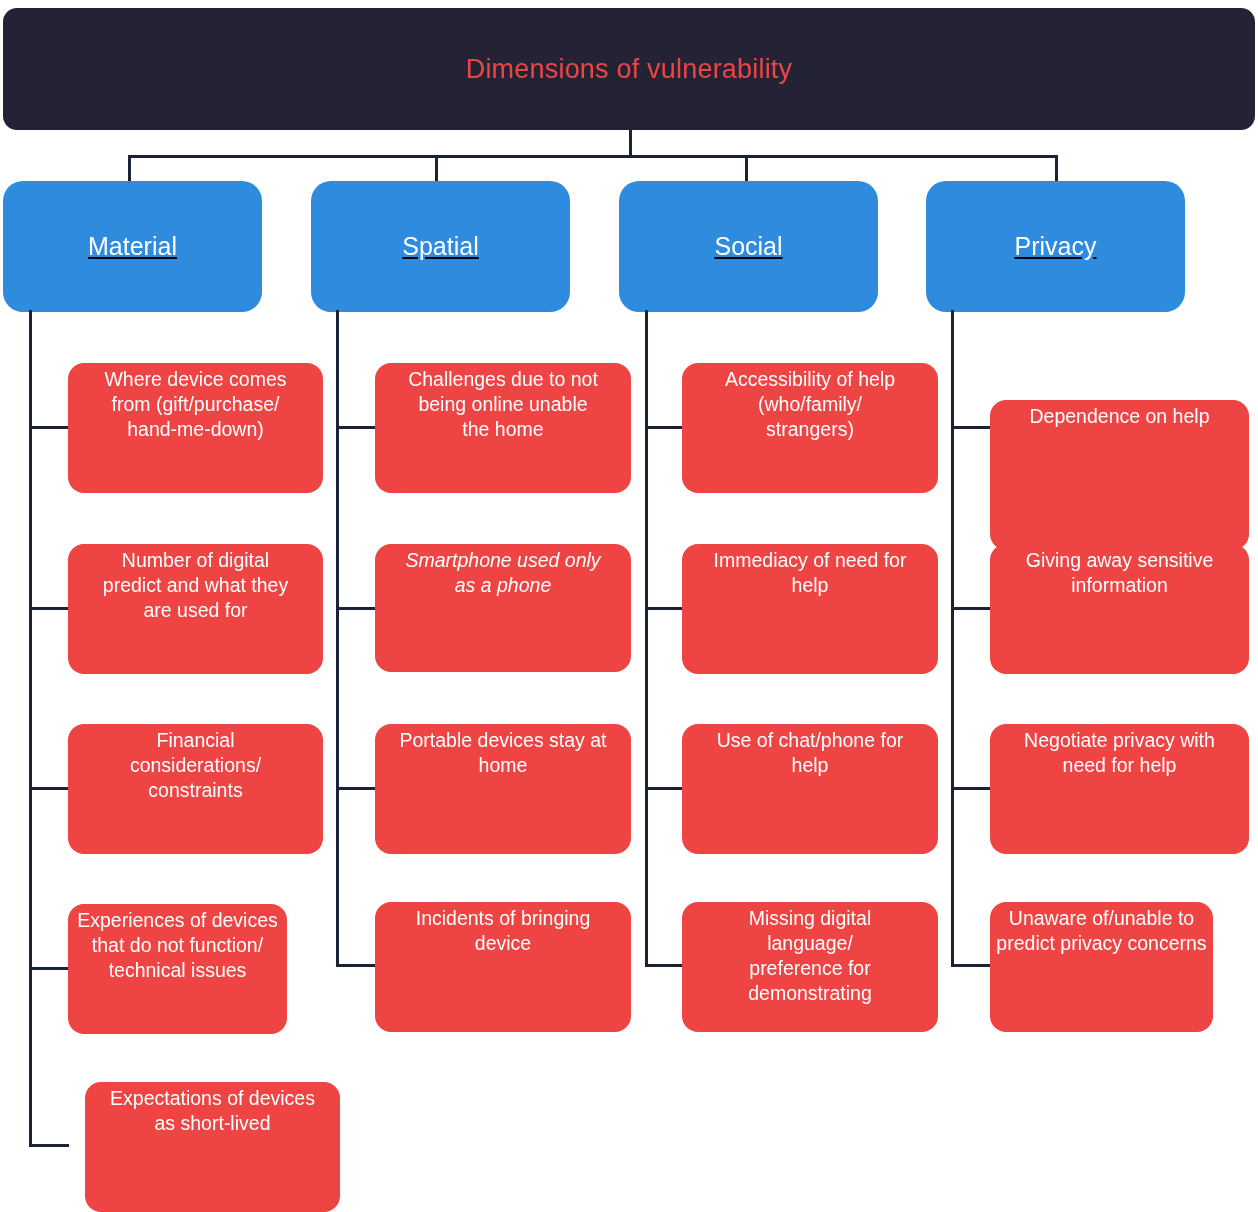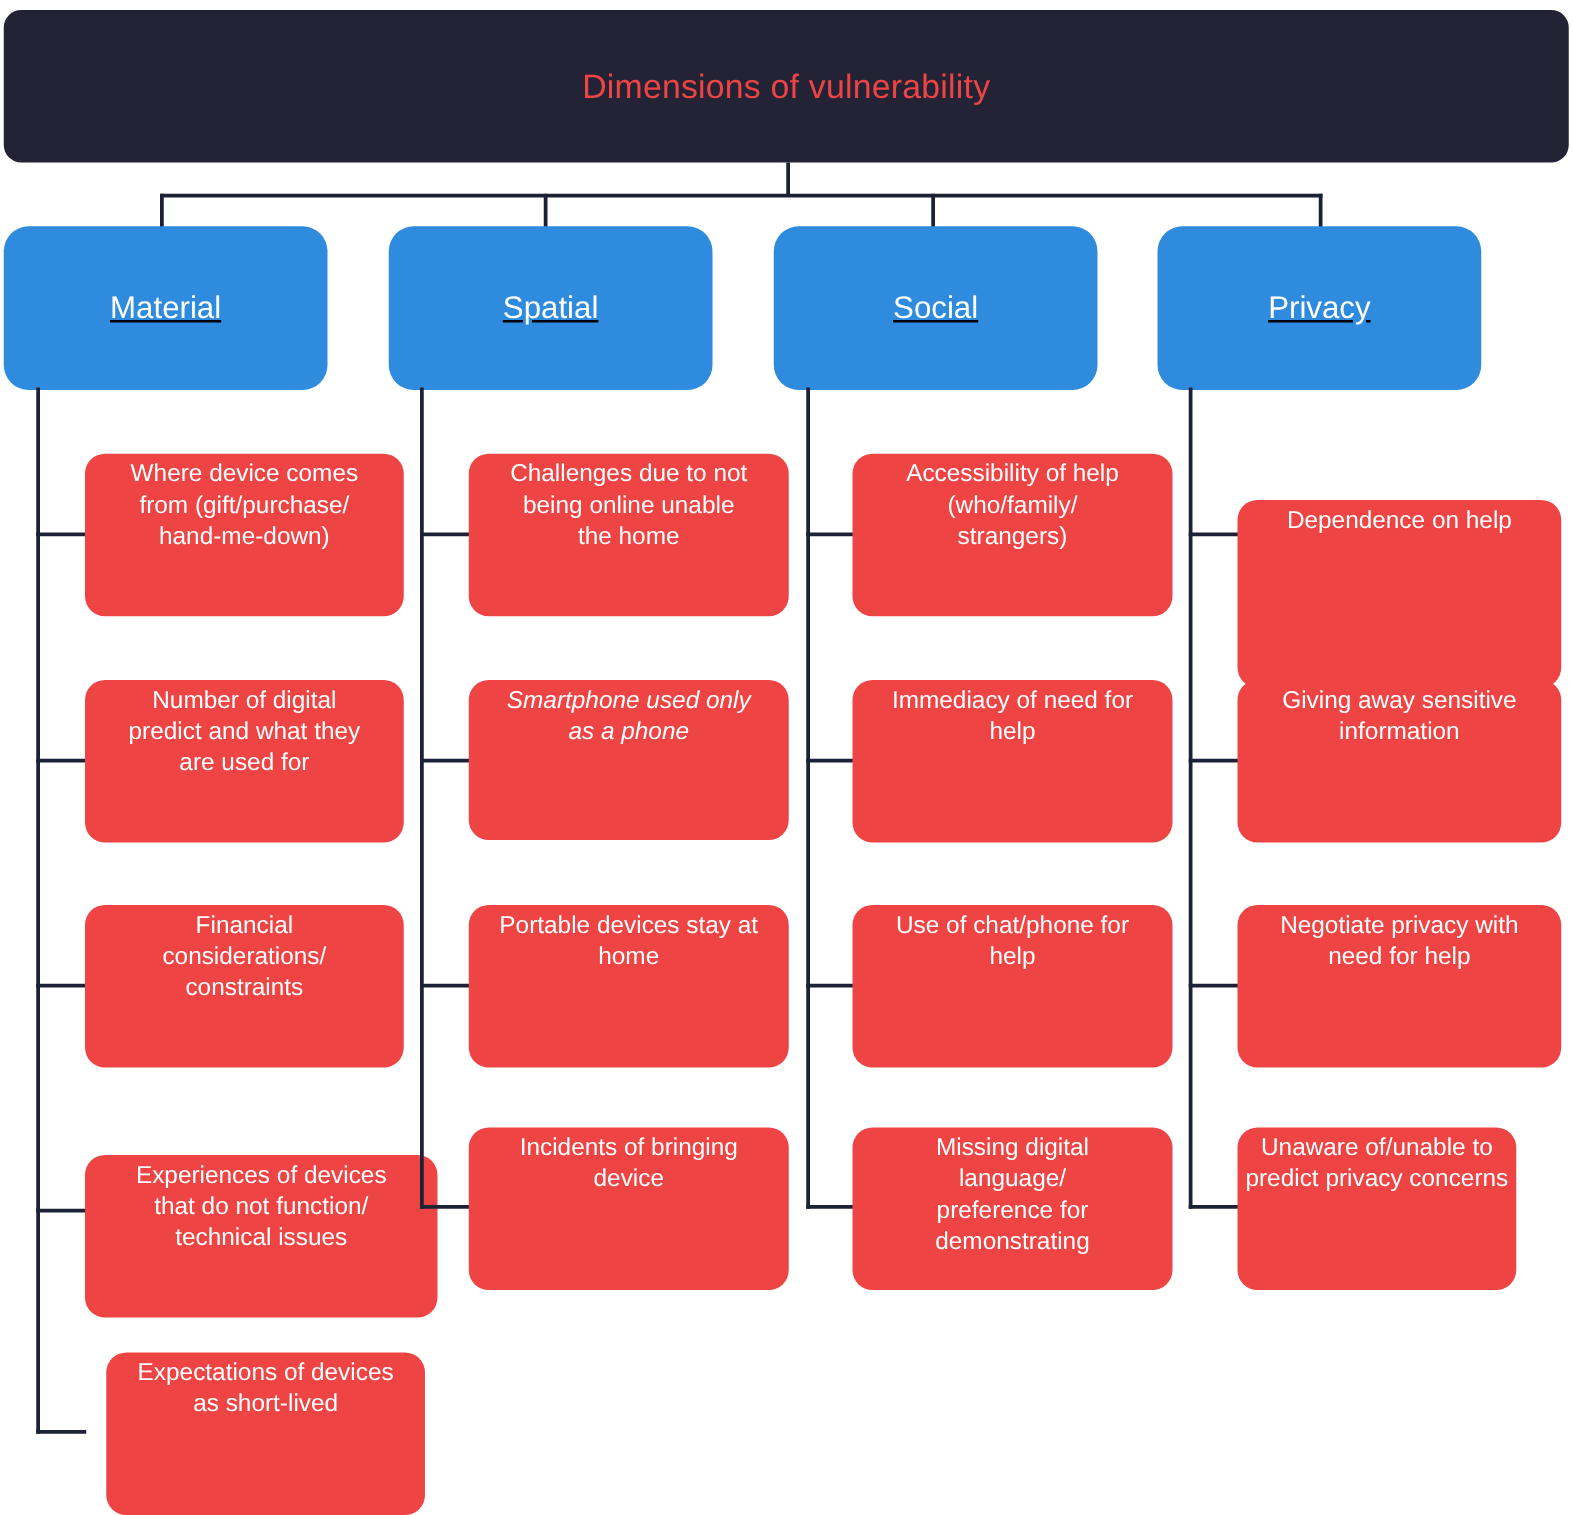--- a/index.html
+++ b/index.html
@@ -133,21 +133,21 @@
   <div class="leaf-node" style="left:68px; top:544px; width:255px; height:130px;">
     <span class="leaf-label">Number of digital
 predict and what they
 are used for</span>
   </div>
   <div class="leaf-node" style="left:68px; top:724px; width:255px; height:130px;">
     <span class="leaf-label">Financial
 considerations/
 constraints</span>
   </div>
-  <div class="leaf-node" style="left:68px; top:904px; width:282px; height:130px;margin-top:20px;">
+  <div class="leaf-node" style="left:68px; top:904px; width:219px; height:130px;">
     <span class="leaf-label">Experiences of devices
 that do not function/
 technical issues</span>
   </div>
   <div class="leaf-node" style="left:85px; top:1082px; width:255px; height:130px;">
     <span class="leaf-label">Expectations of devices
 as short-lived</span>
   </div>
 
   <div class="line v-line" style="left:336px; top:310px; height:657px;"></div>

